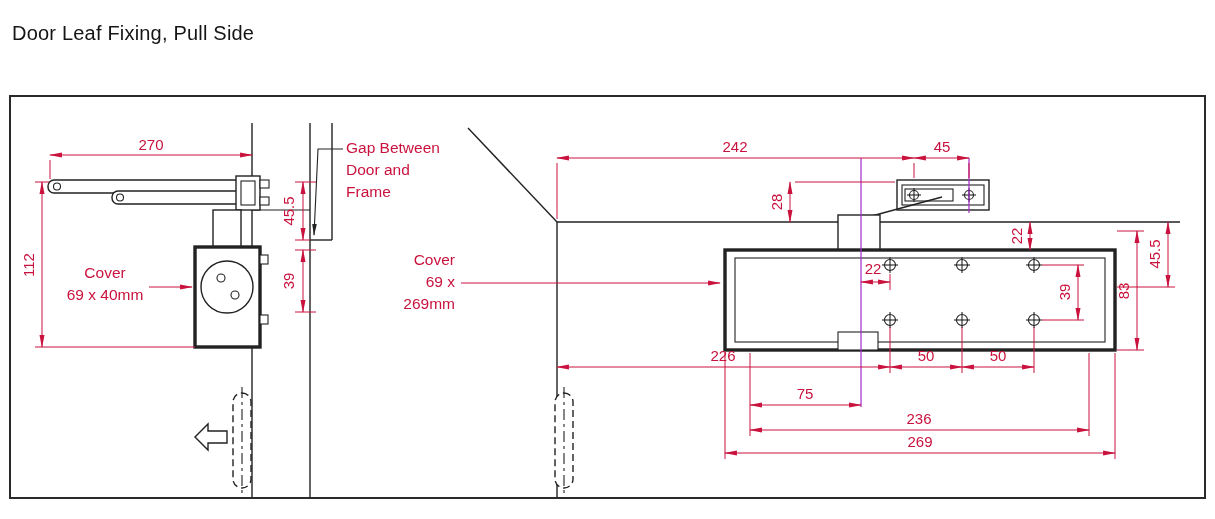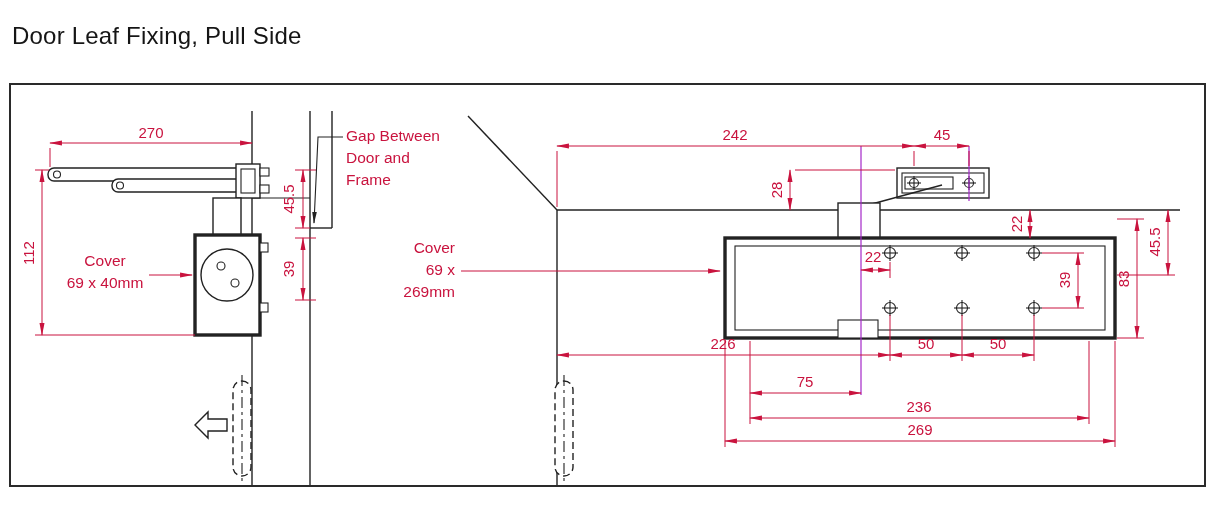--- a/index.html
+++ b/index.html
@@ -1,18 +1,18 @@
 <!DOCTYPE html>
 <html style="--color-dimension: #c9133e; --color-line: #222222; --color-centerline: #a428c8;"><head>
 <meta charset="utf-8">
 <style>
   html,body{margin:0;padding:0;background:#ffffff;}
   .stage{position:relative;width:1215px;height:519px;background:#fff;font-family:"Liberation Sans",sans-serif;overflow:hidden;}
-  .title{position:absolute;left:12px;top:22px;font-size:24px;color:#151515;font-weight:400;margin:0;letter-spacing:.2px;}
-  .frame{position:absolute;left:9px;top:83px;width:1193px;height:400px;border:2px solid #2a2a2a;background:#fff;}
+  .title{position:absolute;left:12px;top:22px;font-size:20px;color:#151515;font-weight:400;margin:0;letter-spacing:.2px;}
+  .frame{position:absolute;left:9px;top:95px;width:1193px;height:400px;border:2px solid #2a2a2a;background:#fff;}
   svg{display:block;}
   .ln{stroke:var(--color-line,#222);stroke-width:1.4;fill:none;}
   .f{fill:#ffffff;}
   .thick{stroke:var(--color-line,#222);stroke-width:3.4;fill:#ffffff;}
   .thin{stroke-width:1.1;}
   .dim{stroke:var(--color-dimension,#c9133e);stroke-width:1;fill:none;}
   .mk-dim{fill:var(--color-dimension,#c9133e);}
   .mk-line{fill:var(--color-line,#222);}
   .cl{stroke:var(--color-centerline,#a428c8);stroke-width:1.2;fill:none;}
   .dtx{fill:var(--color-dimension,#c9133e);font-size:15px;font-family:"Liberation Sans",sans-serif;}

